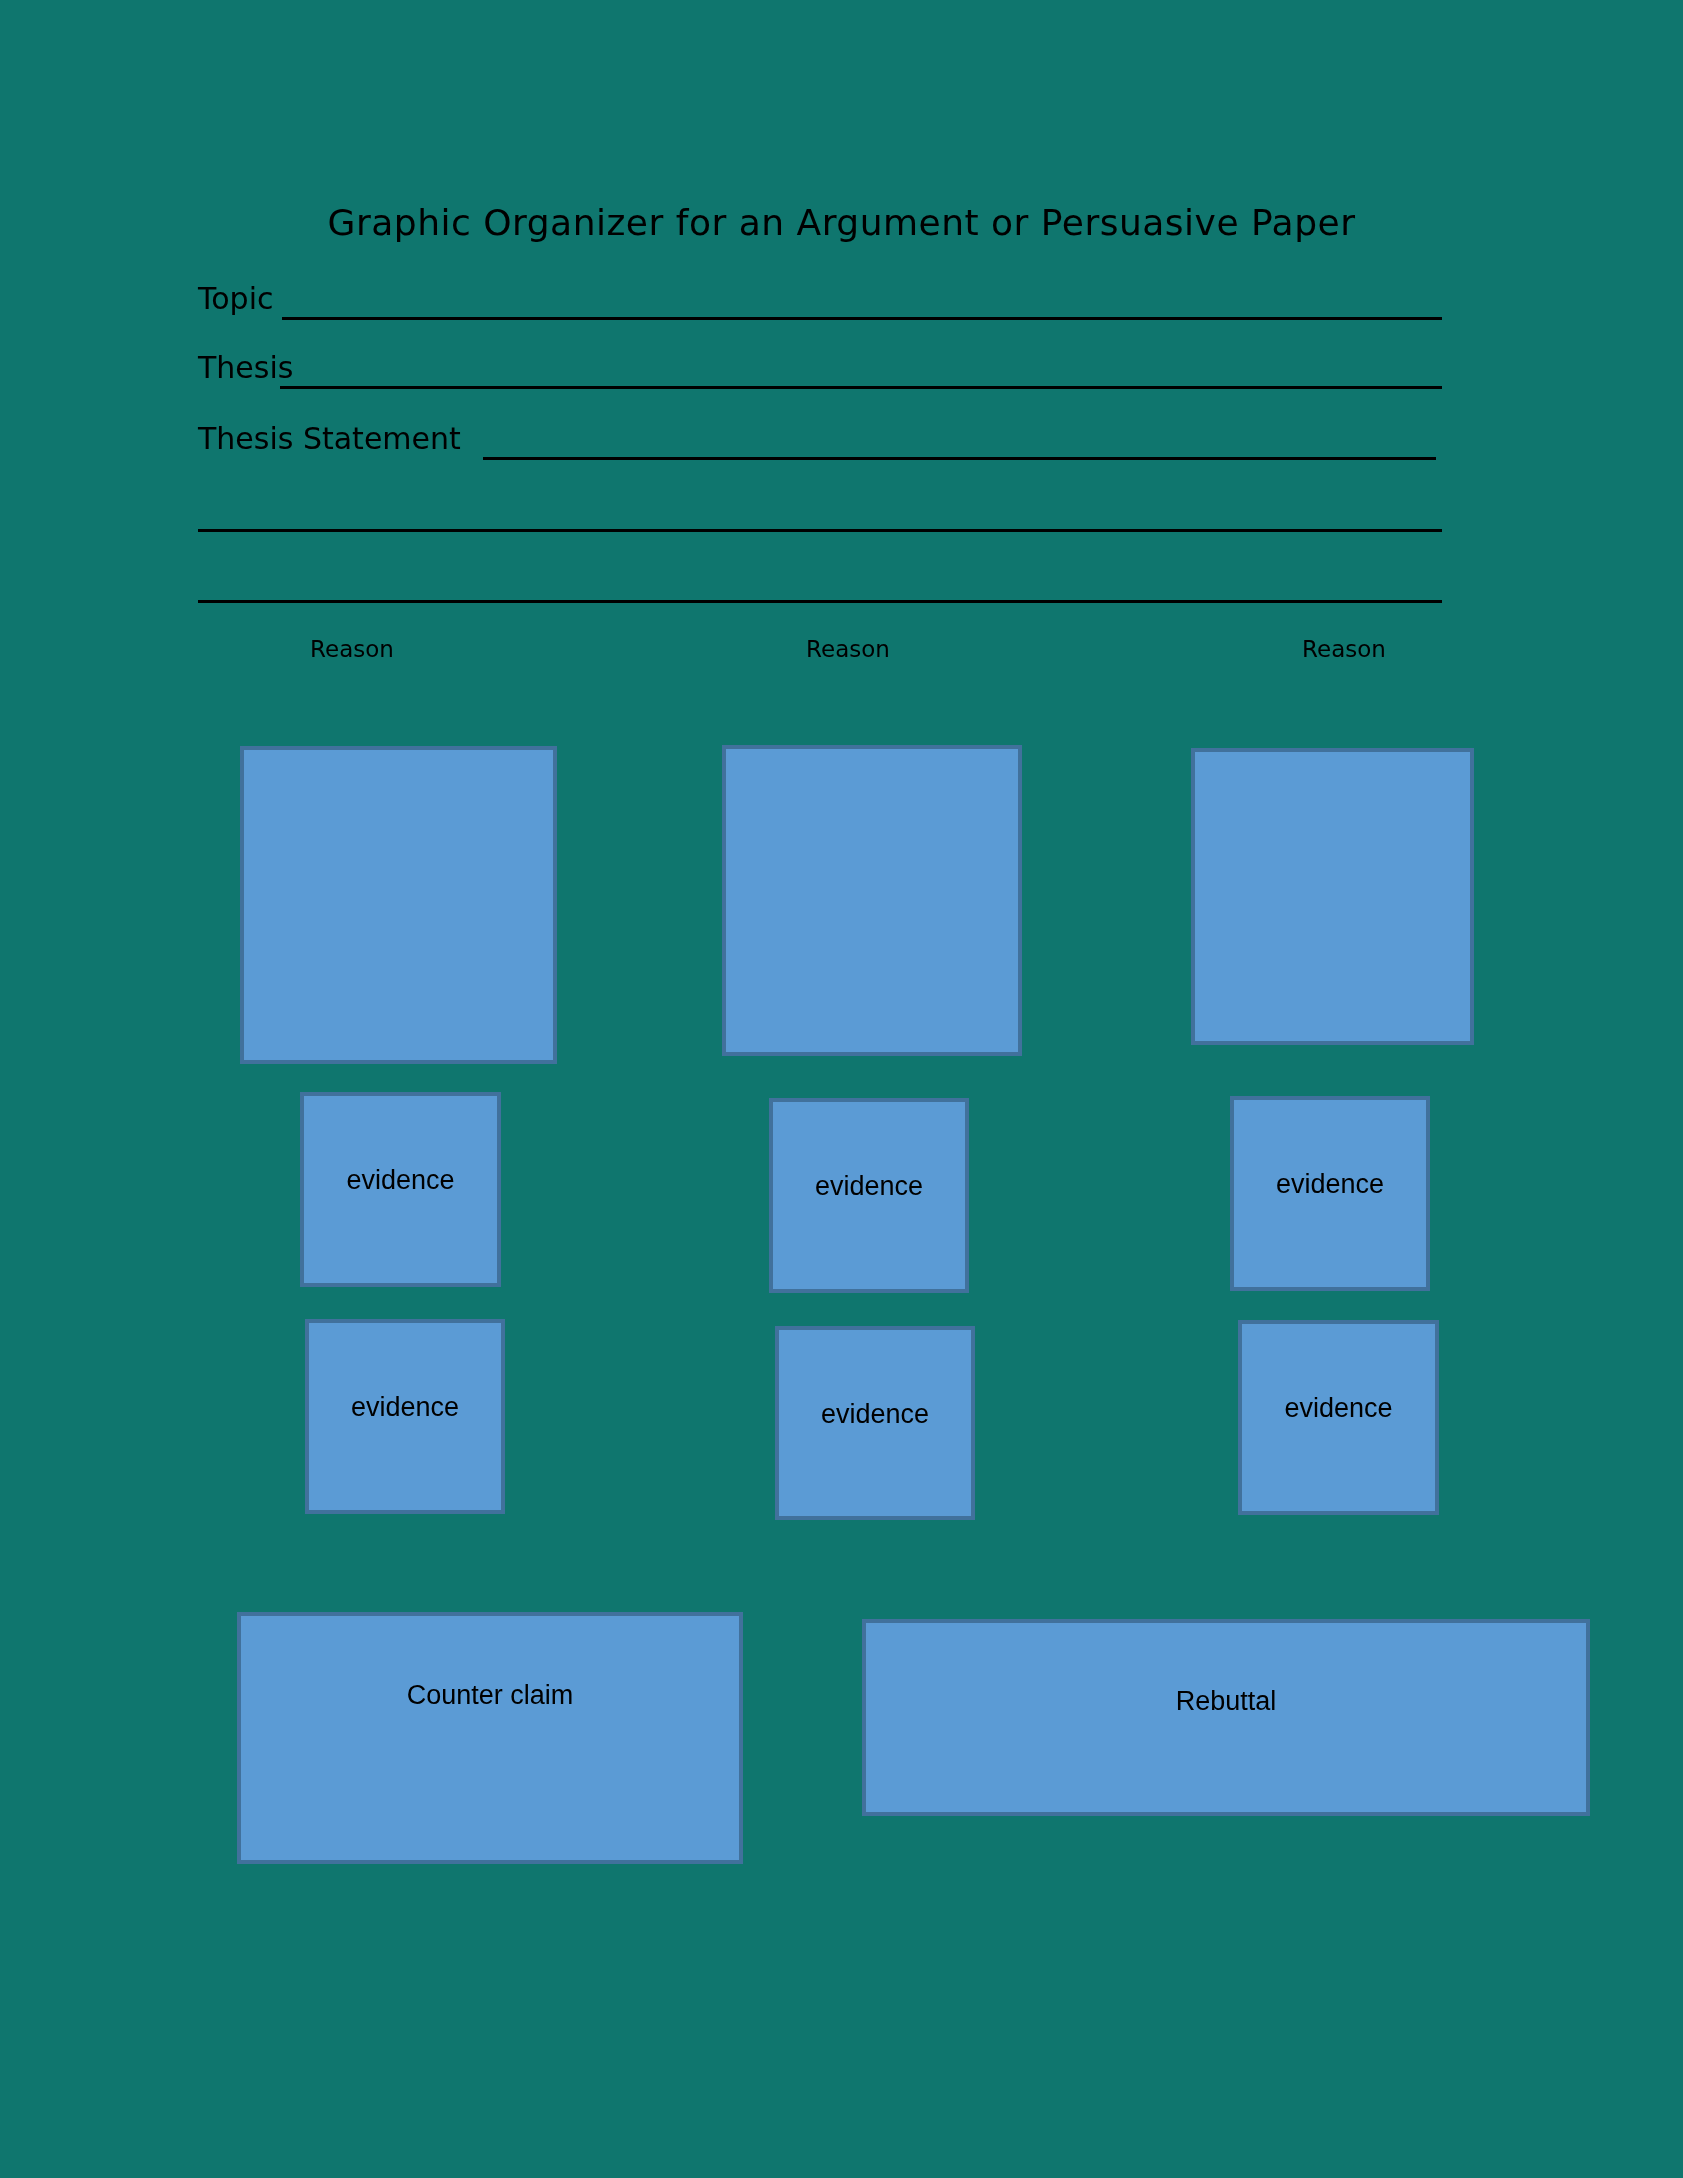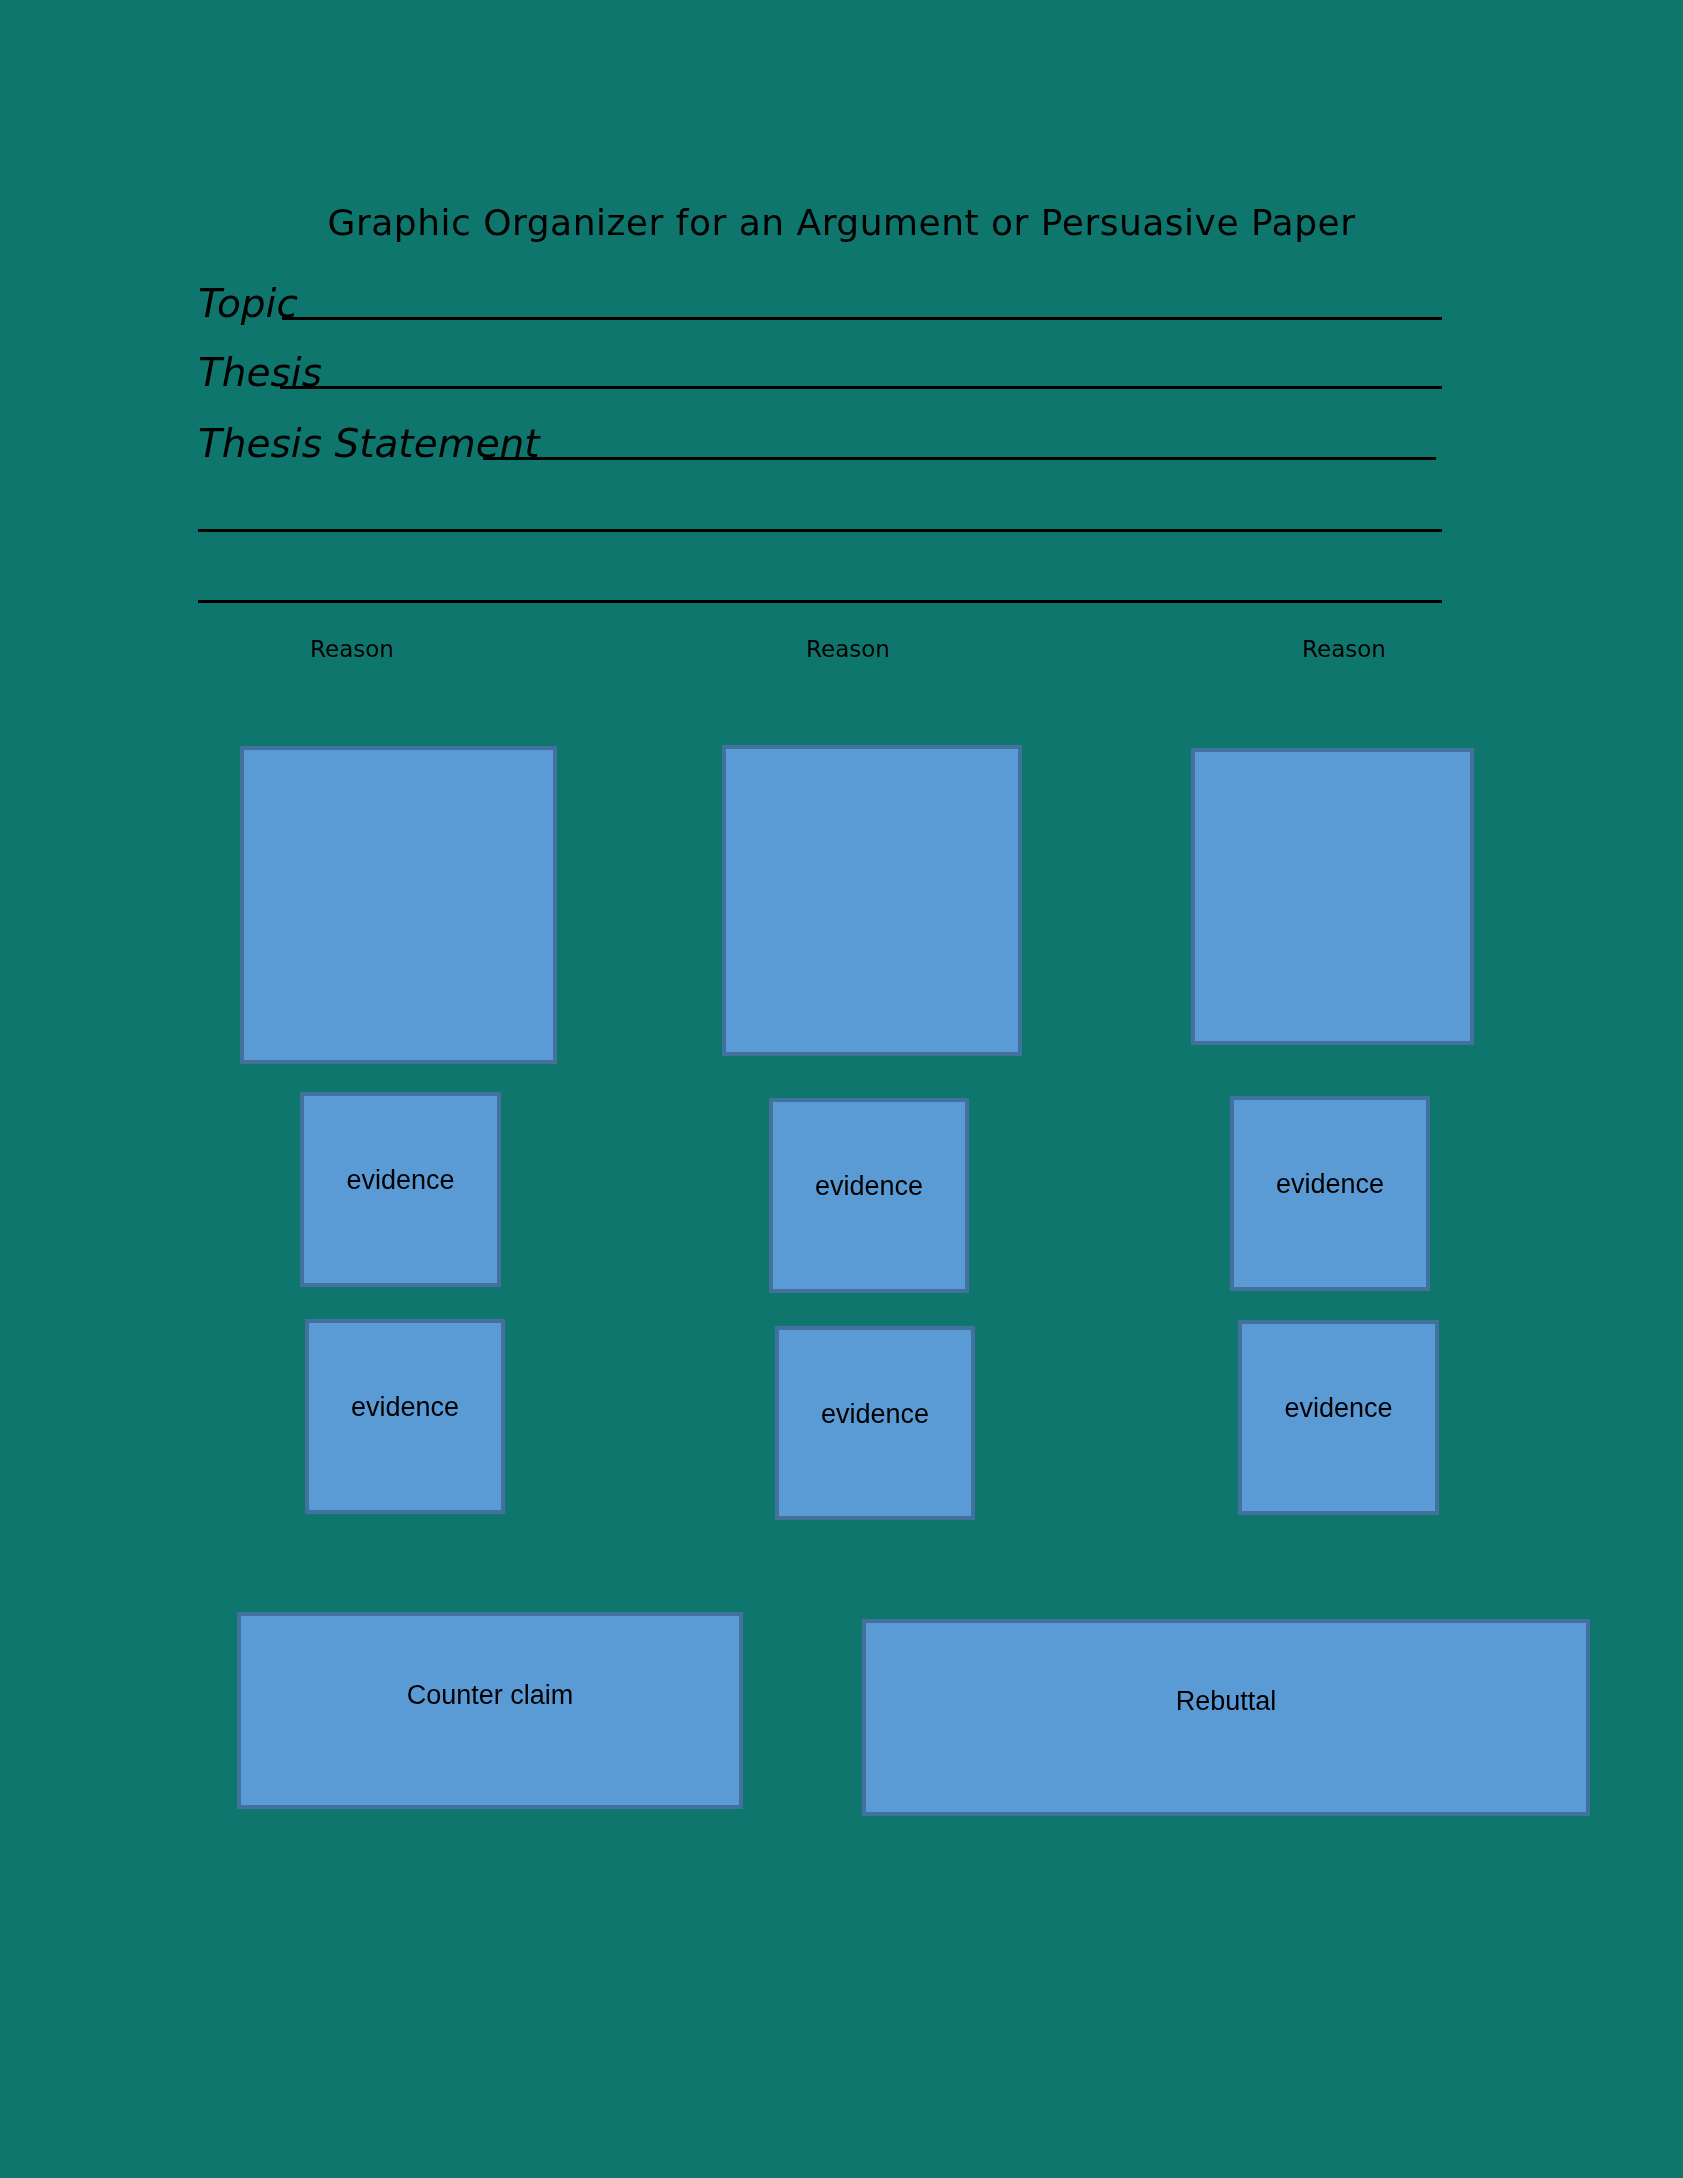--- a/index.html
+++ b/index.html
@@ -1,20 +1,20 @@
 <!DOCTYPE html>
 <html><head>
   <meta charset="utf-8">
   <style>
     html, body { margin: 0; padding: 0; background: #ffffff; }
     body { width: 1683px; height: 2178px; position: relative; overflow: hidden; }
     .page { position: absolute; left: 0; top: 0; width: 1683px; height: 2178px; background: #0f766e; }
     .hand { font-family: "DejaVu Sans", sans-serif; color: #000; position: absolute; white-space: nowrap; }
     .title { left: 0; width: 1683px; text-align: center; top: 202px; font-size: 36px; letter-spacing: 0.5px; }
-    .label { font-size: 39px; font-style: italic; }
+    .label { font-size: 30px; }
     .rule { position: absolute; height: 3px; background: #000; }
     .reason { font-size: 23px; top: 636px; transform: translateX(-50%); }
     .box { position: absolute; box-sizing: border-box; background: #5B9BD5; border: 4px solid #41719C; }
     .box-text { position: absolute; left: 0; right: 0; text-align: center; font-family: "Liberation Sans", sans-serif; font-size: 27px; color: #000; }
   </style>
 </head>
 <body>
 
 <div class="page">
 
@@ -53,21 +53,21 @@
     <div class="box-text" style="top:69px;">evidence</div>
   </div>
 
   <div class="box" style="left:1230px; top:1096px; width:200px; height:195px;">
     <div class="box-text" style="top:69px;">evidence</div>
   </div>
   <div class="box" style="left:1238px; top:1320px; width:201px; height:195px;">
     <div class="box-text" style="top:69px;">evidence</div>
   </div>
 
-  <div class="box" style="left:237px; top:1612px; width:506px; height:197px;">
+  <div class="box" style="left:237px; top:1612px; width:506px; height:252px;">
     <div class="box-text" style="top:64px;">Counter claim</div>
   </div>
   <div class="box" style="left:862px; top:1619px; width:728px; height:197px;">
     <div class="box-text" style="top:63px;">Rebuttal</div>
   </div>
 
 </div>
 
 
 </body></html>

